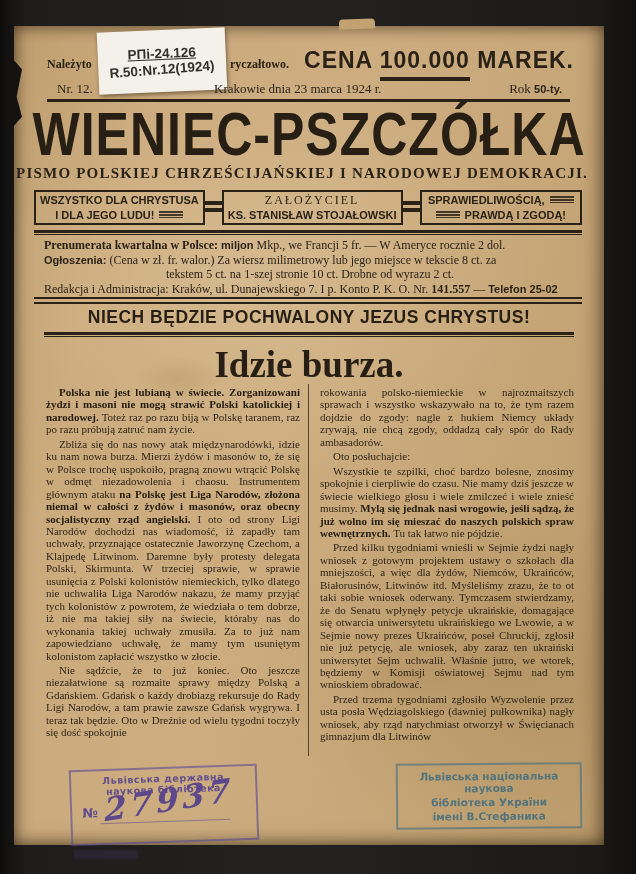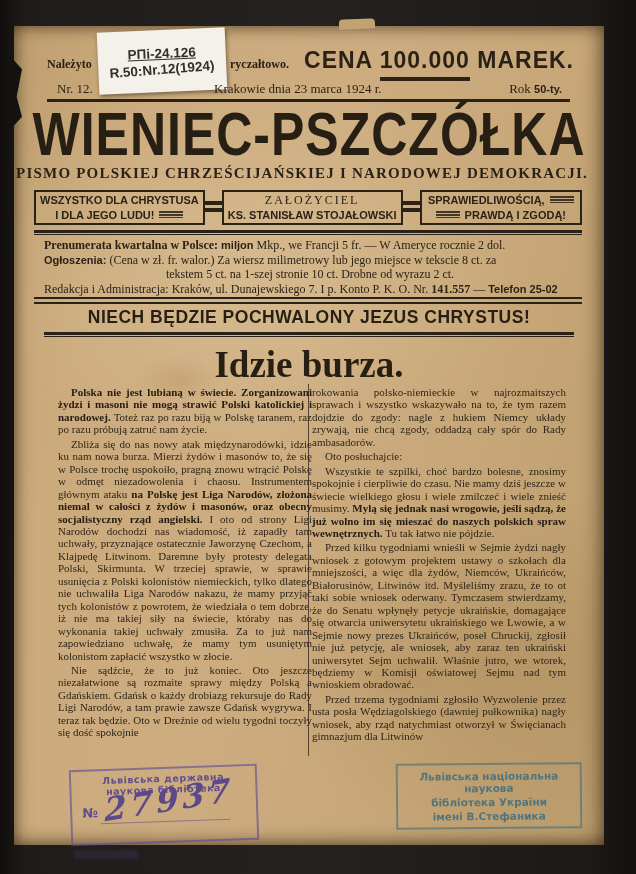--- a/index.html
+++ b/index.html
@@ -76,21 +76,21 @@
   .rule3{position:absolute;left:20px;right:22px;top:271px;height:7px;border-top:2.5px solid #2b2217;border-bottom:2.5px solid #2b2217;box-sizing:border-box;}
 
   
   .banner{position:absolute;left:0;right:0;top:281px;text-align:center;
     font:bold 17.5px "Liberation Sans",sans-serif;letter-spacing:.5px;color:#271f14;}
   .rule4{position:absolute;left:30px;right:30px;top:306px;height:5px;border-top:3px solid #2b2217;border-bottom:1px solid #2b2217;box-sizing:border-box;}
   .article-title{position:absolute;left:0;right:0;top:317px;text-align:center;
     font:bold 37px "Liberation Serif",serif;color:#271f14;}
 
   
-  .columns{position:absolute;left:44px;top:360px;width:528px;height:374px;display:flex;overflow:hidden;}
+  .columns{position:absolute;left:32px;top:360px;width:528px;height:374px;display:flex;gap:20px;overflow:hidden;}
   .col{width:254px;font:11px/12.45px "Liberation Serif",serif;text-align:justify;color:#2e2518;}
   .col p{margin:0 0 2px 0;text-indent:13px;}
   .col p.cont{text-indent:0;}
   .col b{color:#241c10;}
   .col-divider{position:absolute;left:294px;top:358px;height:372px;width:1px;background:rgba(43,34,23,.75);}
 
   
   .stamp-left{position:absolute;left:56px;top:741px;width:188px;height:76px;transform:rotate(-2deg);
     color:#5a4690;border:2px solid rgba(90,70,150,.65);box-sizing:border-box;padding:4px 6px 0 6px;
     font:bold 9.5px/11px "DejaVu Sans",sans-serif;text-align:center;letter-spacing:.5px;opacity:.92;}

